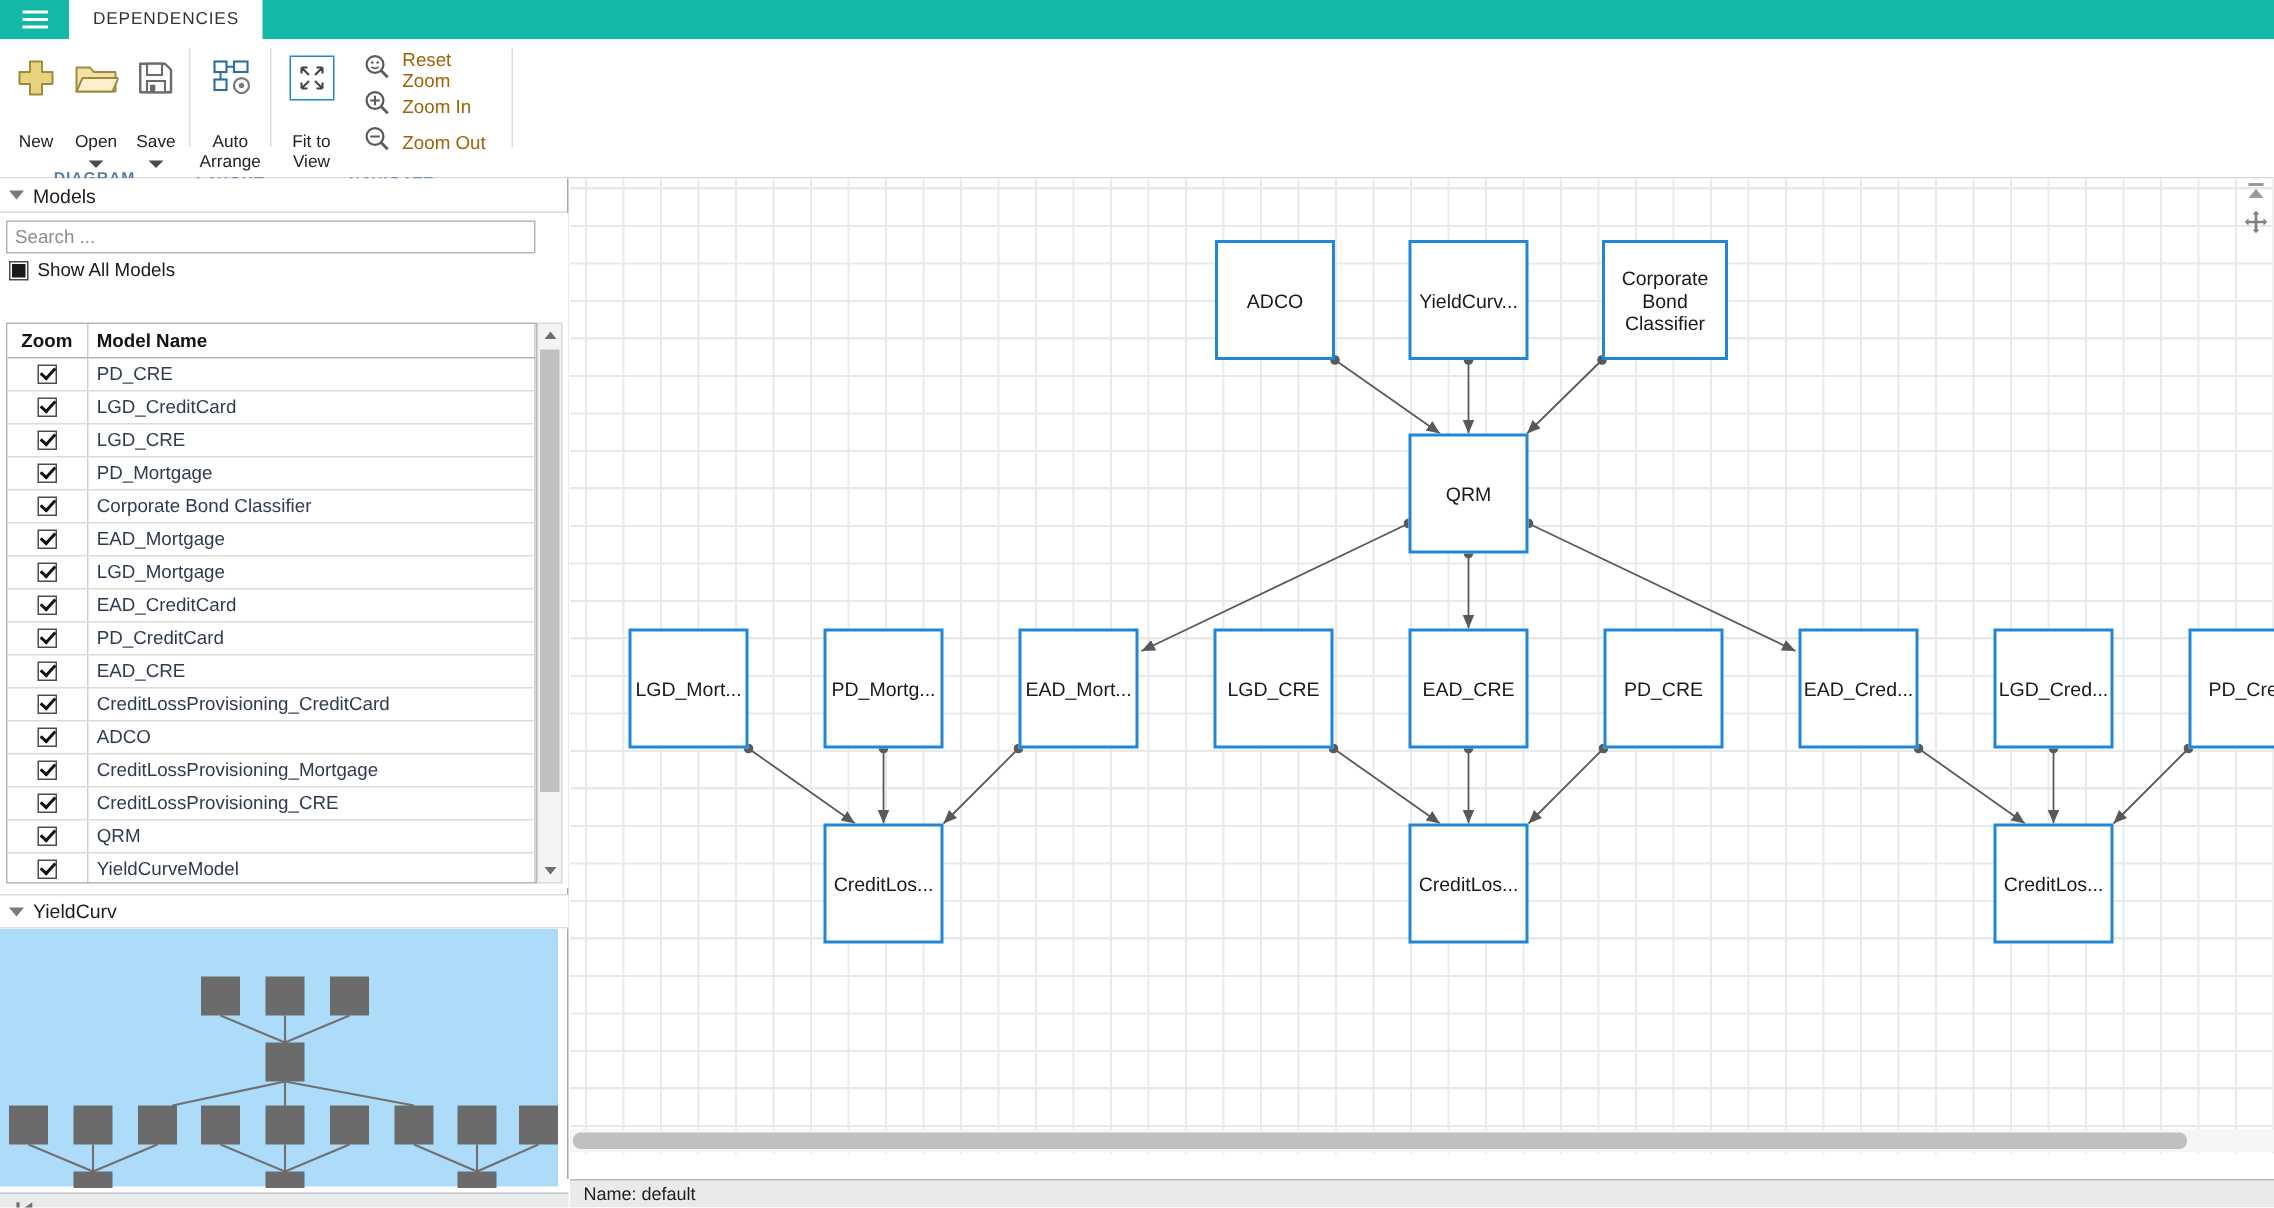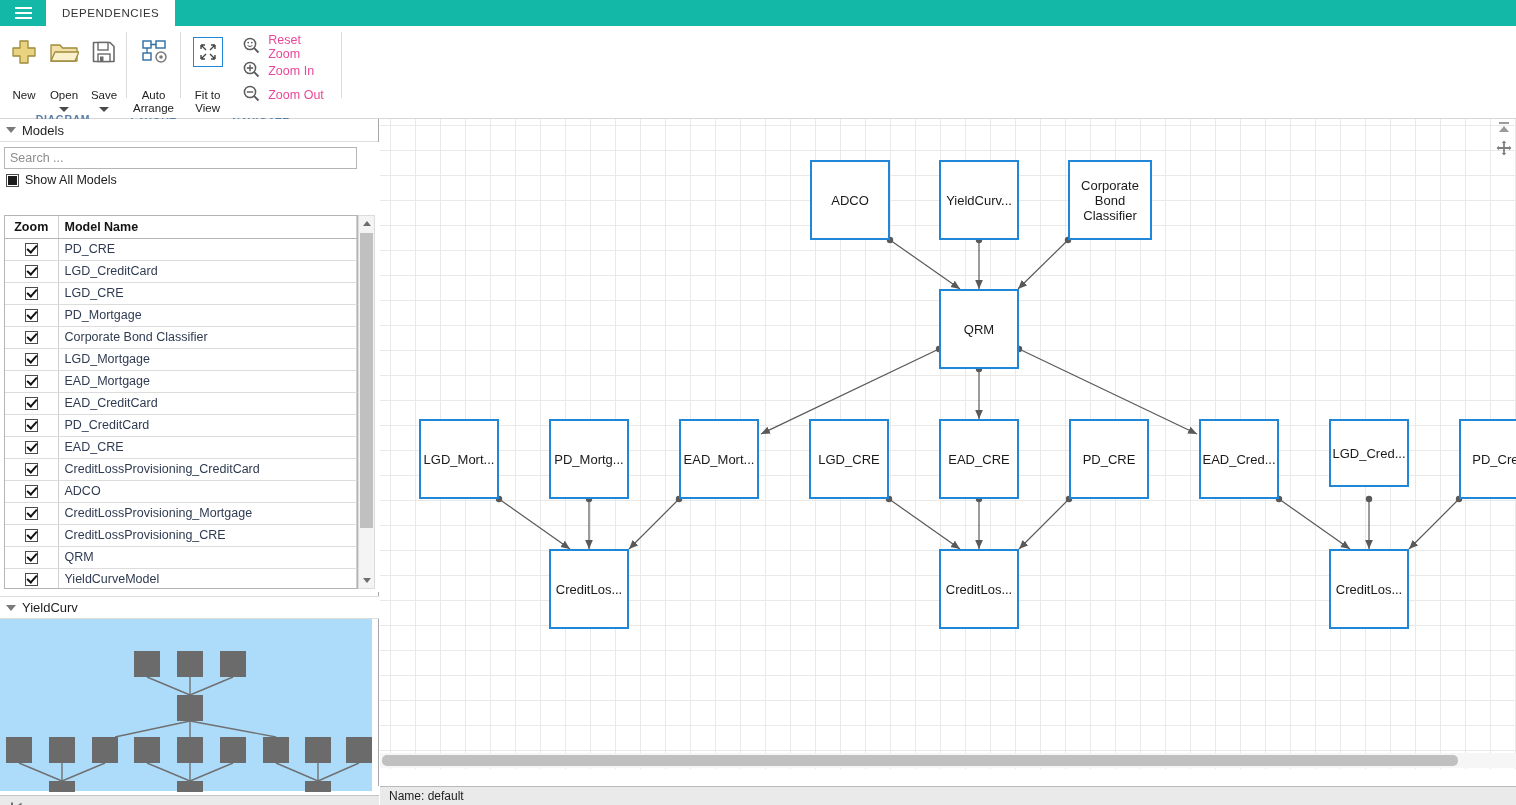--- a/index.html
+++ b/index.html
@@ -57,21 +57,21 @@
   .rbtn .rlabel {
     font-size: 11.5px; color: #222; text-align: center; line-height: 13px; margin-top: 20px;
   }
   .rcaret { width: 0; height: 0; border-left: 5px solid transparent; border-right: 5px solid transparent;
             border-top: 5px solid #4a4a4a; margin-top: 5px; }
 
   .rbtn-small {
     height: 24px; display: flex; align-items: center; gap: 7px;
     padding: 0 8px 0 2px; cursor: pointer;
   }
-  .rbtn-small .rlabel2 { font-size: 12.5px; color: #ec4899; }
+  .rbtn-small .rlabel2 { font-size: 12.5px; color: #a16207; }
 
   .fitbox {
     width: 30px; height: 30px; border: 1px solid #1f86d8; display: flex;
     align-items: center; justify-content: center;
   }
 
   
   .leftpanel {
     position: absolute; left: 0; top: 119px; width: 379px; height: 667px;
     background: #ffffff; border-right: 1px solid #a8a8a8;
@@ -376,25 +376,25 @@
               <tr>
                 <td class="c-show"><span class="cb on"></span></td>
                 <td>PD_Mortgage</td>
               </tr>
               <tr>
                 <td class="c-show"><span class="cb on"></span></td>
                 <td>Corporate Bond Classifier</td>
               </tr>
               <tr>
                 <td class="c-show"><span class="cb on"></span></td>
+                <td>EAD_Mortgage</td>
+              </tr>
+              <tr>
+                <td class="c-show"><span class="cb on"></span></td>
                 <td>LGD_Mortgage</td>
-              </tr>
-              <tr>
-                <td class="c-show"><span class="cb on"></span></td>
-                <td>EAD_Mortgage</td>
               </tr>
               <tr>
                 <td class="c-show"><span class="cb on"></span></td>
                 <td>EAD_CreditCard</td>
               </tr>
               <tr>
                 <td class="c-show"><span class="cb on"></span></td>
                 <td>PD_CreditCard</td>
               </tr>
               <tr>
@@ -570,21 +570,21 @@
 Bond
 Classifier</div>
         <div class="node" style="left: 559px; top: 170px; width: 80px; height: 80px; border-color: rgb(31, 134, 216);">QRM</div>
         <div class="node" style="left: 39px; top: 300px; width: 80px; height: 80px; border-color: rgb(31, 134, 216);">LGD_Mort...</div>
         <div class="node" style="left: 169px; top: 300px; width: 80px; height: 80px; border-color: rgb(31, 134, 216);">PD_Mortg...</div>
         <div class="node" style="left: 299px; top: 300px; width: 80px; height: 80px; border-color: rgb(31, 134, 216);">EAD_Mort...</div>
         <div class="node" style="left: 429px; top: 300px; width: 80px; height: 80px; border-color: rgb(31, 134, 216);">LGD_CRE</div>
         <div class="node" style="left: 559px; top: 300px; width: 80px; height: 80px; border-color: rgb(31, 134, 216);">EAD_CRE</div>
         <div class="node" style="left: 689px; top: 300px; width: 80px; height: 80px; border-color: rgb(31, 134, 216);">PD_CRE</div>
         <div class="node" style="left: 819px; top: 300px; width: 80px; height: 80px; border-color: rgb(31, 134, 216);">EAD_Cred...</div>
-        <div class="node" style="left: 949px; top: 300px; width: 80px; height: 68px; border-color: rgb(31, 134, 216);">LGD_Cred...</div>
+        <div class="node" style="left: 949px; top: 300px; width: 80px; height: 80px; border-color: rgb(31, 134, 216);">LGD_Cred...</div>
         <div class="node" style="left: 1079px; top: 300px; width: 80px; height: 80px; border-color: rgb(31, 134, 216);">PD_Cred</div>
         <div class="node" style="left: 169px; top: 430px; width: 80px; height: 80px; border-color: rgb(31, 134, 216);">CreditLos...</div>
         <div class="node" style="left: 559px; top: 430px; width: 80px; height: 80px; border-color: rgb(31, 134, 216);">CreditLos...</div>
         <div class="node" style="left: 949px; top: 430px; width: 80px; height: 80px; border-color: rgb(31, 134, 216);">CreditLos...</div>
       </div>
 
     <div class="canvas-topright">
       <div class="tr-btn">
         <svg width="16" height="16" viewBox="0 0 16 16">
           <rect x="3" y="2" width="10" height="2" fill="#9a9a9a"></rect>

